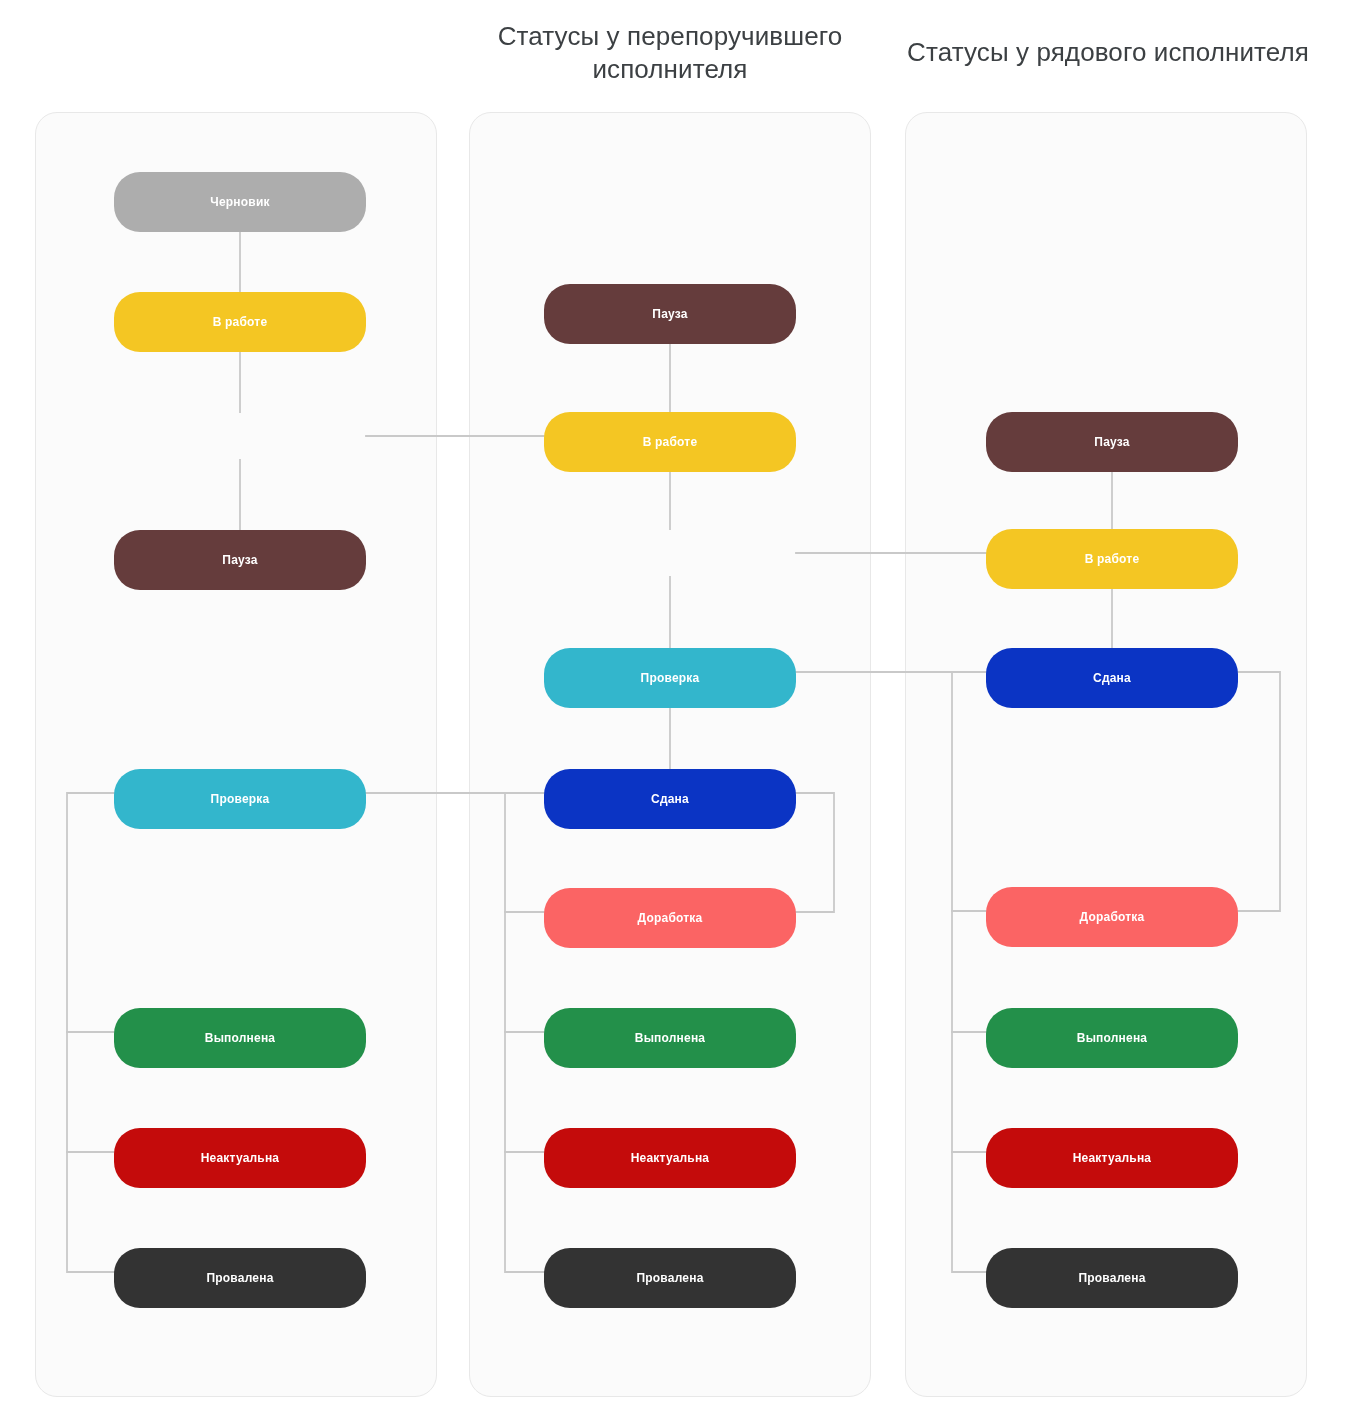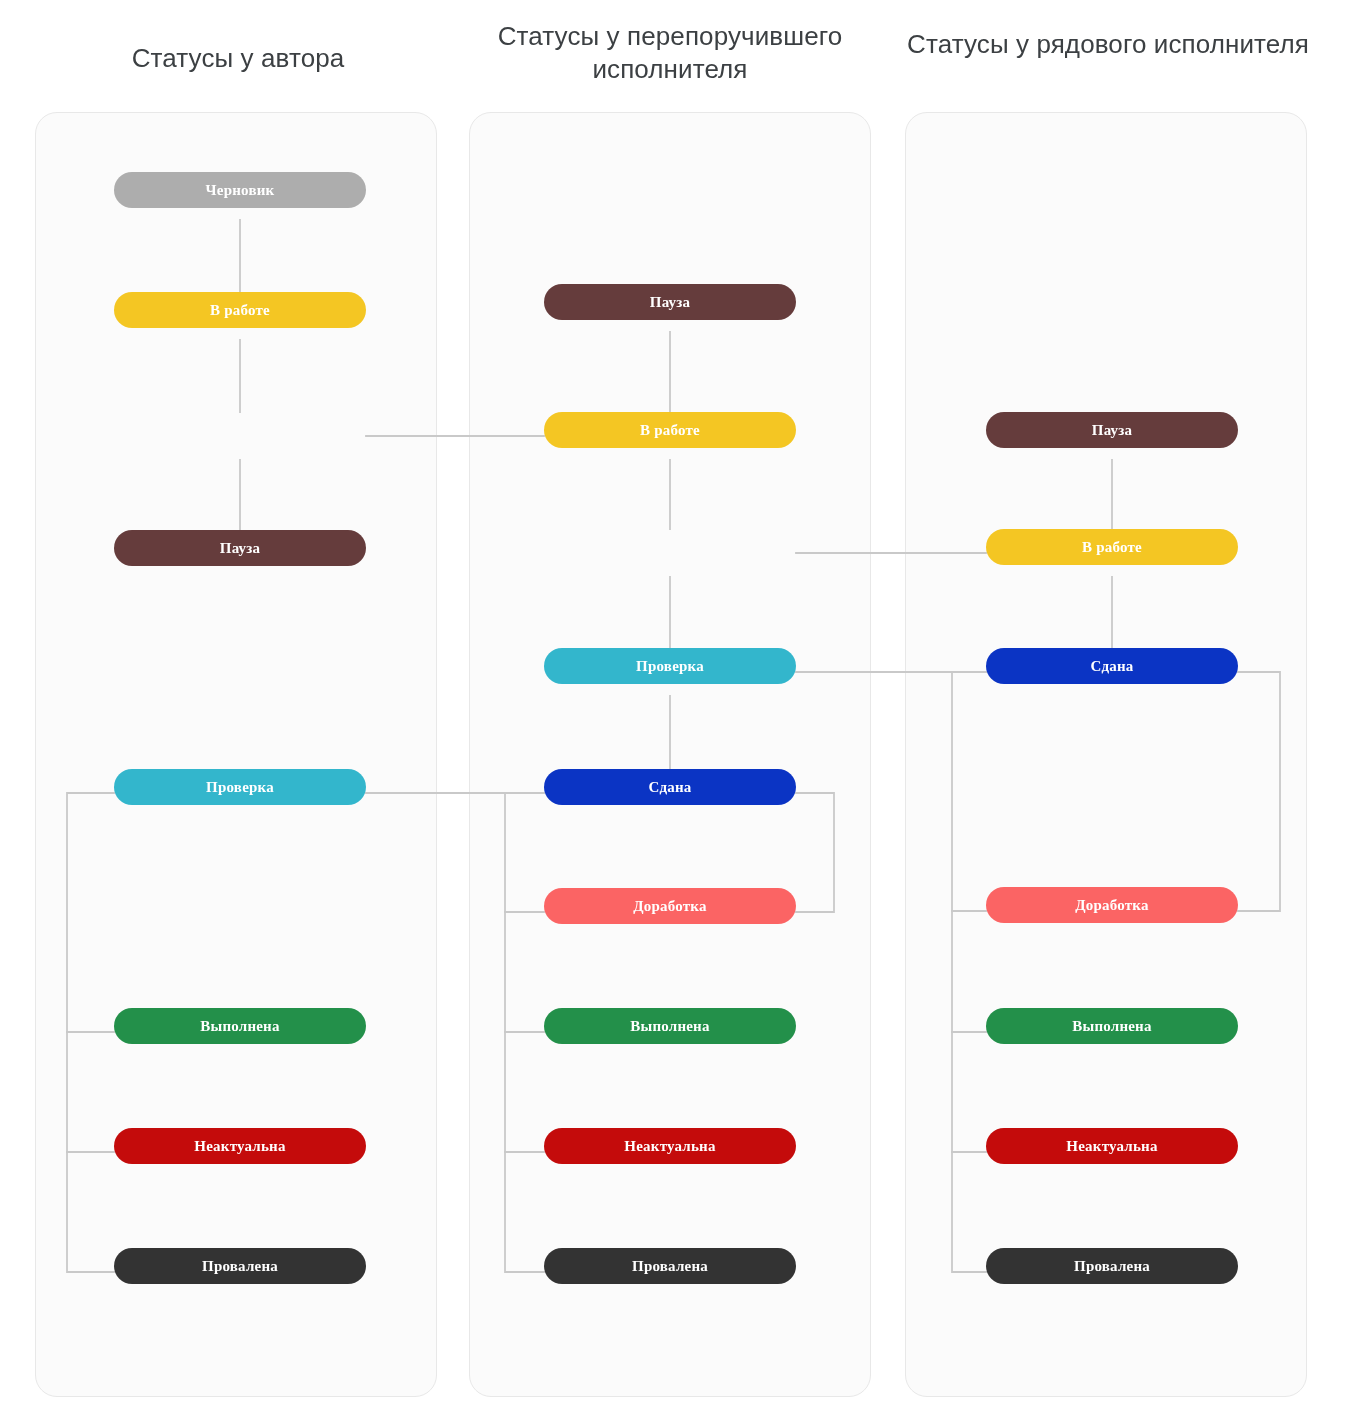--- a/index.html
+++ b/index.html
@@ -22,62 +22,60 @@
     position: absolute;
     text-align: center;
     font-size: 26px;
     line-height: 1.25;
     font-weight: 400;
     color: #3c4043;
     letter-spacing: .1px;
   }
   #title-0 { left: 36px;  top: 42px;  width: 404px; }
   #title-1 { left: 460px; top: 20px;  width: 420px; }
-  #title-2 { left: 898px; top: 28px;  width: 420px; }
+  #title-2 { left: 898px; top: 36px;  width: 420px; }
 
   
   .panel {
     position: absolute;
     top: 112px;
     height: 1285px;
     background: #fbfbfb;
     border: 1.4px solid #e8e8e8;
     border-radius: 22px;
   }
   #panel-0 { left: 35px;  width: 402px; }
   #panel-1 { left: 469px; width: 402px; }
   #panel-2 { left: 905px; width: 402px; }
 
   
   .wires { position: absolute; left: 0; top: 0; width: 1346px; height: 1406px; }
 
   
   .pill {
     position: absolute;
-    height: 36px;
+    height: 60px;
     border-radius: 26px;
     color: #ffffff;
-    font-size: 15px;
+    font-size: 12px;
     font-weight: 700;
     display: flex;
     align-items: center;
     justify-content: center;
     letter-spacing: .2px;
     white-space: nowrap;
     user-select: none;
-    font-family: Liberation Serif, serif;
   }
   .pill.w252 { width: 252px; }
 </style>
 </head>
 <body>
 
 <div id="stage">
 
-  <div class="col-title" id="title-0">Статусы у автора</div>
   <div class="col-title" id="title-1">Статусы у перепоручившего исполнителя</div>
   <div class="col-title" id="title-2">Статусы у рядового исполнителя</div>
 
   <div class="panel" id="panel-0"></div>
   <div class="panel" id="panel-1"></div>
   <div class="panel" id="panel-2"></div>
 
   <svg class="wires" viewBox="0 0 1346 1406" width="1346" height="1406" aria-hidden="true">
     <g fill="none" stroke="#c9c9c9" stroke-width="1.8" stroke-linecap="square">
 

